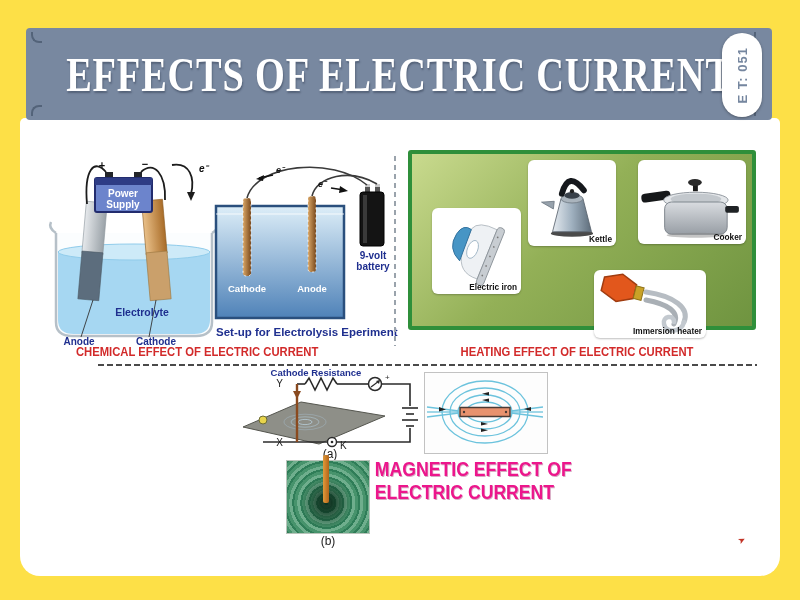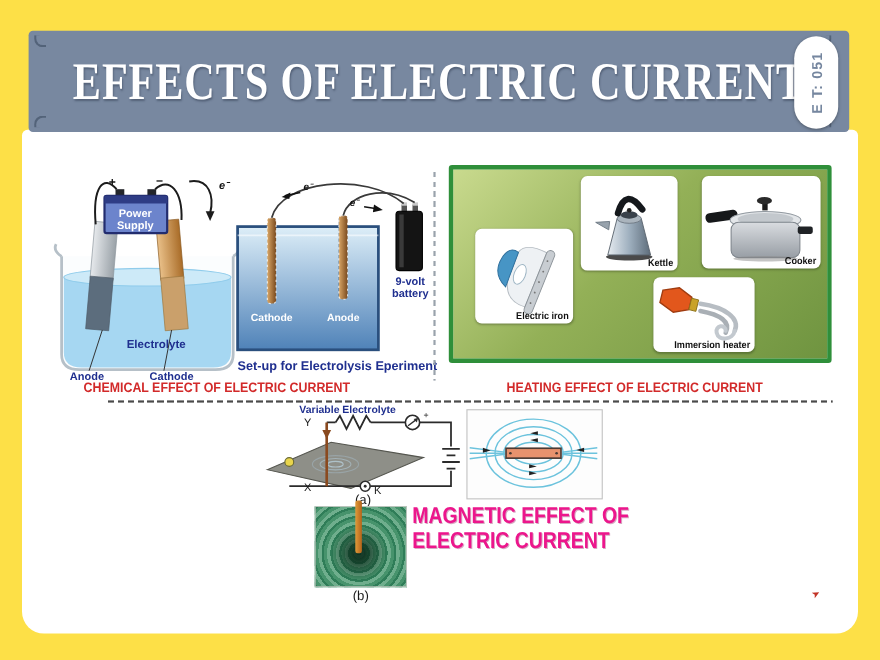--- a/index.html
+++ b/index.html
@@ -241,39 +241,39 @@
         <ellipse cx="58" cy="41" rx="33" ry="8" fill="#e3e6e9" stroke="#9299a0"></ellipse>
         <ellipse cx="58" cy="40" rx="26" ry="5.5" fill="#c3c8cd"></ellipse>
         <rect x="26" y="43" width="64" height="33" rx="7" fill="url(#potG)" stroke="#7e858c"></rect>
         <rect x="88" y="47" width="14" height="7" rx="2" fill="#1f2225"></rect>
         <ellipse cx="58" cy="77" rx="30" ry="2.5" fill="#8a8a8a" opacity=".5"></ellipse>
       </svg>
       <span class="hlabel">Cooker</span>
     </div>
 
 
-    <div class="hcard" style="left:182px;top:98px;width:92px;height:68px;text-align:center;">
+    <div class="hcard" style="left:182px;top:116px;width:112px;height:68px;text-align:center;">
       <svg viewBox="0 0 112 68">
         <g transform="rotate(14 30 20)">
           <polygon points="8,12 25,5 41,12 41,26 25,33 8,26" fill="#e2571c" stroke="#a03c10" stroke-width="1.5"></polygon>
           <rect x="41" y="13" width="8" height="13" fill="#c9a227" stroke="#8f731a"></rect>
         </g>
         <path d="M52 22 C80 26 96 38 90 52" fill="none" stroke="#b7bdc3" stroke-width="5" stroke-linecap="round"></path>
         <path d="M52 30 C74 34 86 42 80 54" fill="none" stroke="#a9afb5" stroke-width="5" stroke-linecap="round"></path>
         <path d="M90 52 C88 62 72 64 70 54 C68 46 80 44 80 52" fill="none" stroke="#c3c9cf" stroke-width="4.5" stroke-linecap="round"></path>
       </svg>
       <span class="hlabel">Immersion heater</span>
     </div>
   </div>
 
   <div class="seclabel" style="left:63px;top:345px;width:260px;">CHEMICAL EFFECT OF ELECTRIC CURRENT</div>
   <div class="seclabel" style="left:447px;top:345px;width:260px;">HEATING EFFECT OF ELECTRIC CURRENT</div>
   <div class="hsep"></div>
 
-  <div class="varres navy">Variable Electrolyte</div>
+  <div class="varres navy">Cathode Resistance</div>
 
   <svg style="position:absolute;left:235px;top:372px;" width="185" height="85" viewBox="0 0 185 85">
 
     <g>
       <polygon points="8,55 66,30 150,44 84,72" fill="#8e8f88" stroke="#55564f" stroke-width="1"></polygon>
       <ellipse cx="70" cy="50" rx="7" ry="2.6" fill="none" stroke="#bcd6e4" stroke-opacity=".7"></ellipse>
       <ellipse cx="70" cy="50" rx="14" ry="5.2" fill="none" stroke="#b4cedd" stroke-opacity=".55"></ellipse>
       <ellipse cx="70" cy="50" rx="21" ry="7.8" fill="none" stroke="#aac4d4" stroke-opacity=".4"></ellipse>
       <circle cx="28" cy="48" r="4" fill="#e8d44c" stroke="#6b6b35"></circle>
     </g>

